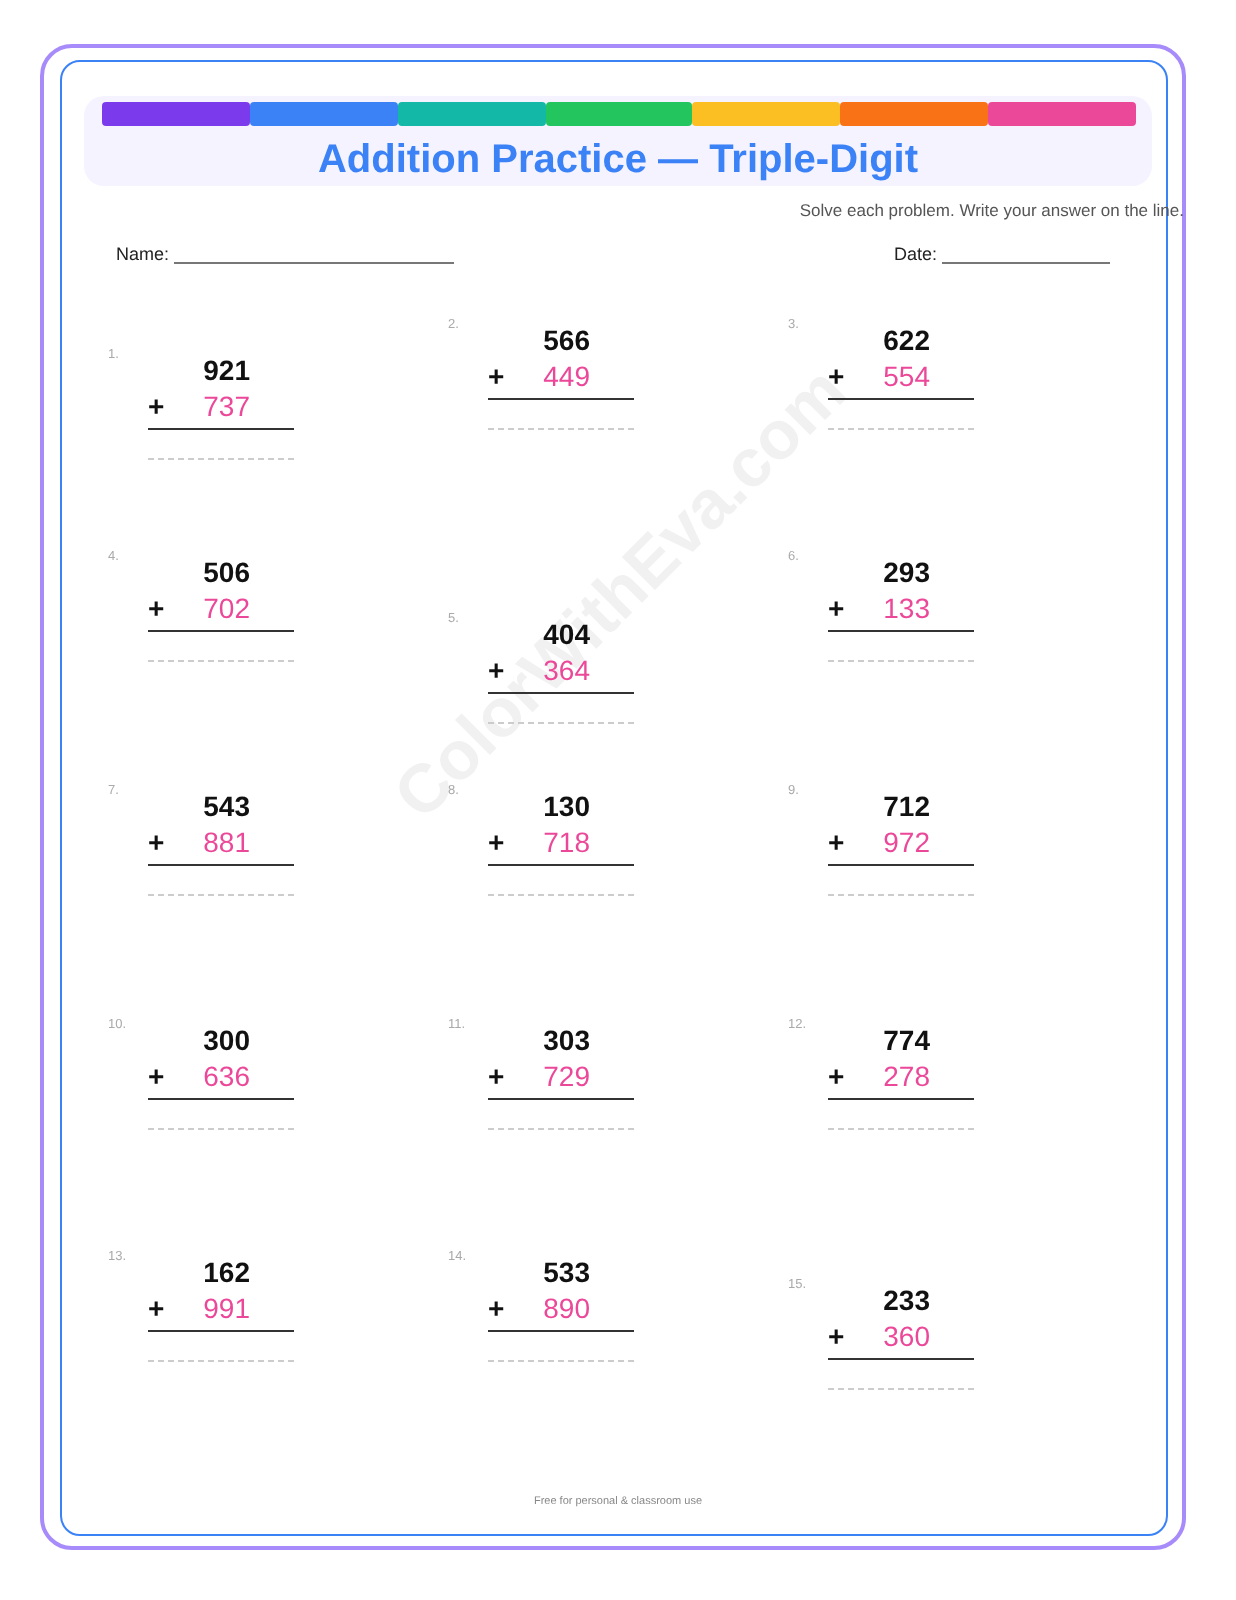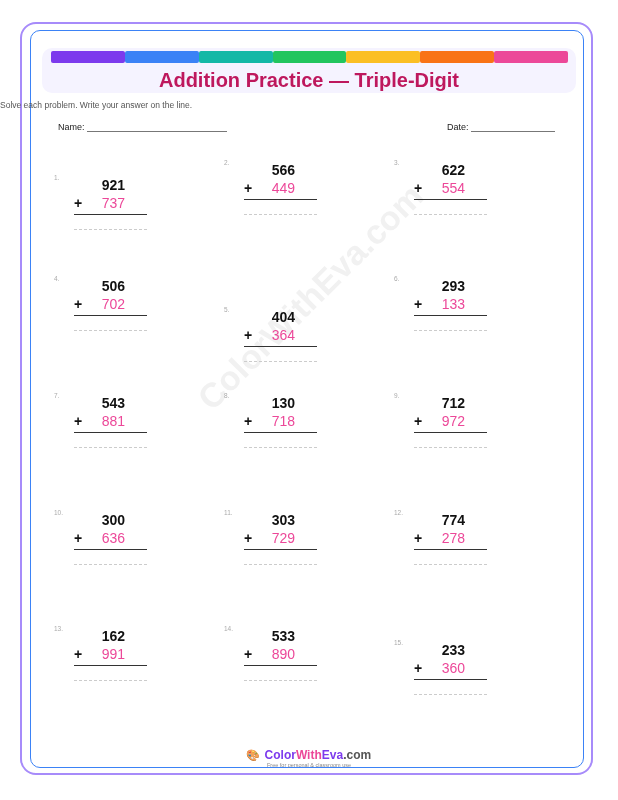--- a/index.html
+++ b/index.html
@@ -2,22 +2,22 @@
 <html><head>
 <meta charset="utf-8">
 <style>
   html,body{margin:0;padding:0;background:#fff;}
   body{width:618px;height:800px;position:relative;font-family:"Liberation Sans",sans-serif;overflow:hidden;}
   .outer{position:absolute;left:20px;top:22px;width:573px;height:753px;border:2px solid #a78bfa;border-radius:16px;box-sizing:border-box;}
   .inner{position:absolute;left:30px;top:30px;width:554px;height:738px;border:1.5px solid #3b82f6;border-radius:10px;box-sizing:border-box;}
   .header{position:absolute;left:42px;top:48px;width:534px;height:45px;background:#f5f3ff;border-radius:10px;}
   .stripes{position:absolute;left:51px;top:51px;width:517px;height:12px;display:flex;}
   .stripe{flex:1;height:12px;border-radius:2px;}
-  .title{position:absolute;left:0;width:618px;top:69px;text-align:center;font-size:20px;font-weight:bold;color:#be185d;}
-  .subtitle{position:absolute;left:0;width:592px;top:100px;text-align:left;font-size:8.5px;color:#555;}
+  .title{position:absolute;left:0;width:618px;top:69px;text-align:center;font-size:20px;font-weight:bold;color:#3b82f6;}
+  .subtitle{position:absolute;left:0;width:592px;top:100px;text-align:right;font-size:8.5px;color:#555;}
   .field{position:absolute;top:122px;font-size:9px;color:#222;}
   .field .line{display:inline-block;border-bottom:1px solid #777;vertical-align:bottom;height:9px;}
   .problem{position:absolute;width:110px;height:70px;}
   .pnum{position:absolute;left:0;top:0;font-size:6.5px;color:#aaa;}
   .top{position:absolute;right:39px;top:3px;font-size:14px;font-weight:bold;color:#111;}
   .plus{position:absolute;left:20px;top:21px;font-size:14px;font-weight:bold;color:#111;}
   .bottom{position:absolute;right:39px;top:21px;font-size:14px;font-weight:normal;color:#ec4899;}
   .rule{position:absolute;left:20px;top:40px;width:73px;border-top:1.5px solid #333;}
   .answer{position:absolute;left:20px;top:55px;width:73px;border-top:1px dashed #ccc;}
   .watermark{position:absolute;left:190px;top:390px;font-size:34px;font-weight:bold;color:#f1f1f1;transform:rotate(-45deg);transform-origin:left top;white-space:nowrap;}
@@ -173,17 +173,14 @@
       <span class="pnum">15.</span>
       <span class="top">233</span>
       <span class="plus">+</span>
       <span class="bottom">360</span>
       <div class="rule"></div>
       <div class="answer"></div>
     </div>
   </div>
 
 <div class="footer">
-  <div class="brand">
-    <span class="palette">🎨</span><span class="b1">Color</span><span class="b2">With</span><span class="b3">Eva</span><span class="b4">.com</span>
-  </div>
   <div class="tagline">Free for personal &amp; classroom use</div>
 </div>
 
 </body></html>

